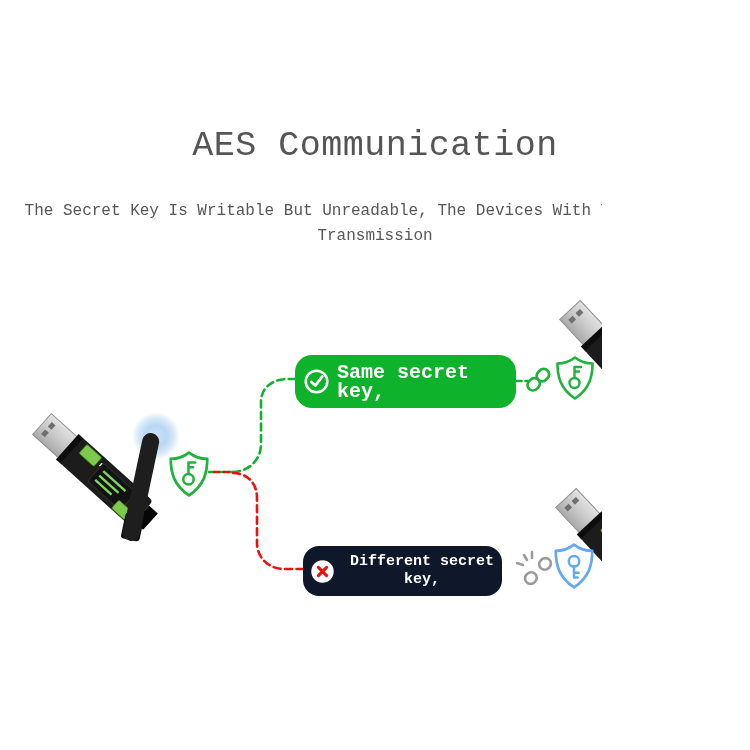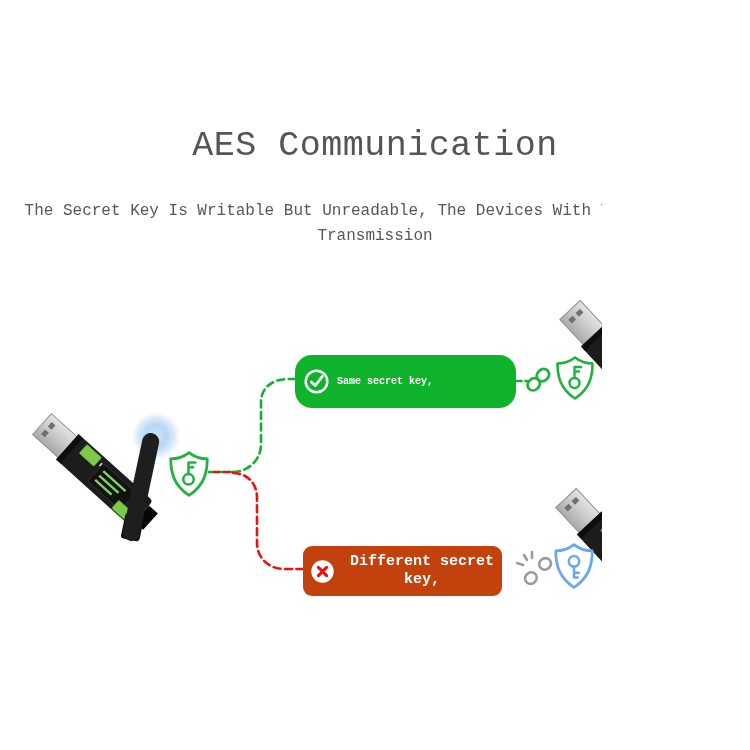--- a/index.html
+++ b/index.html
@@ -8,24 +8,24 @@
   .title{position:absolute;top:126px;left:0;width:750px;text-align:center;
          font-size:35px;font-weight:400;color:#555555;letter-spacing:.5px;}
   .subtitle{position:absolute;top:199px;left:0;width:750px;text-align:center;
             font-size:16px;line-height:24.5px;color:#575757;}
   .subtitle span{display:block;}
   .diagram-svg{position:absolute;left:0;top:0;width:750px;height:750px;}
   .pill{position:absolute;display:flex;align-items:center;color:#ffffff;font-weight:bold;
         box-sizing:border-box;}
   .pill-green{left:295px;top:355px;width:221px;height:53px;background:#0fb32b;border-radius:17px;
               padding-left:8px;}
-  .pill-red{left:303px;top:546px;width:199px;height:50px;background:#c2410c;border-radius:9px;
+  .pill-red{left:303px;top:546px;width:199px;height:50px;background:#0f172a;border-radius:16px;
             padding-left:7px;}
   .pill .txt{margin-left:7px;}
-  .pill-green .txt{font-size:10px;line-height:19px;text-align:left;}
+  .pill-green .txt{font-size:20px;line-height:19px;text-align:left;}
   .pill-red .txt{font-size:15px;line-height:18px;text-align:center;}
   .pill svg{flex:0 0 auto;display:block;}
 </style>
 </head>
 <body>
 
 <div class="stage">
 
   <div class="title">AES Communication</div>
 

